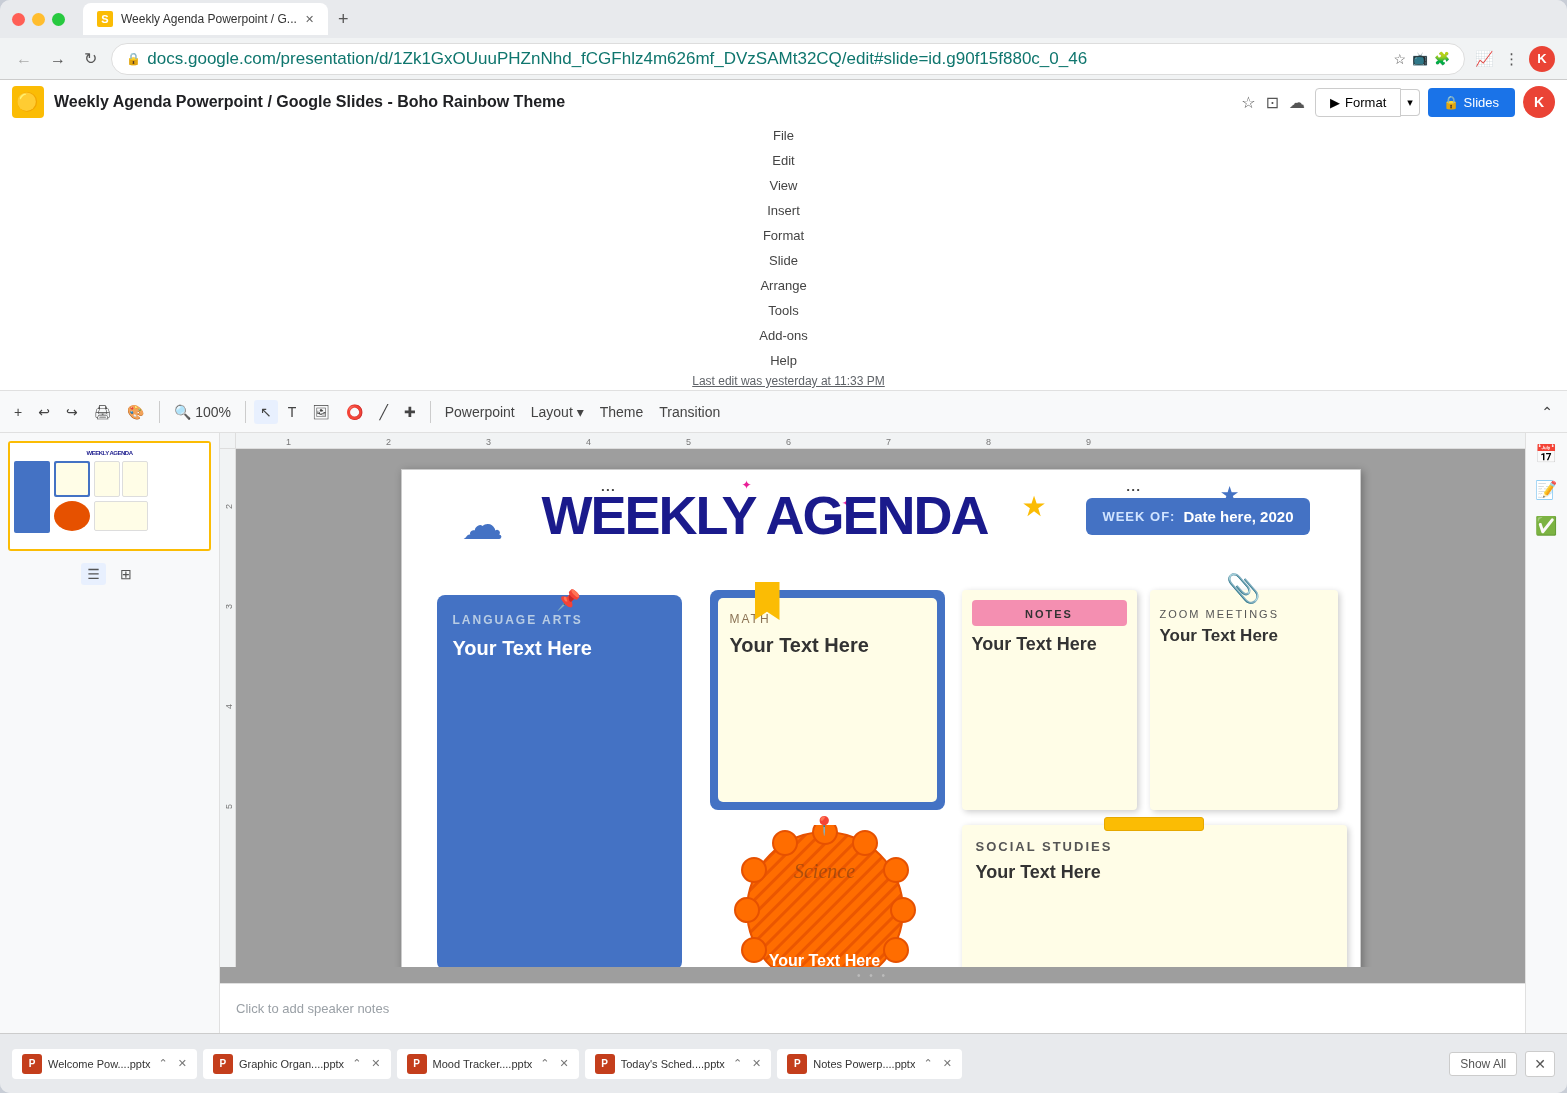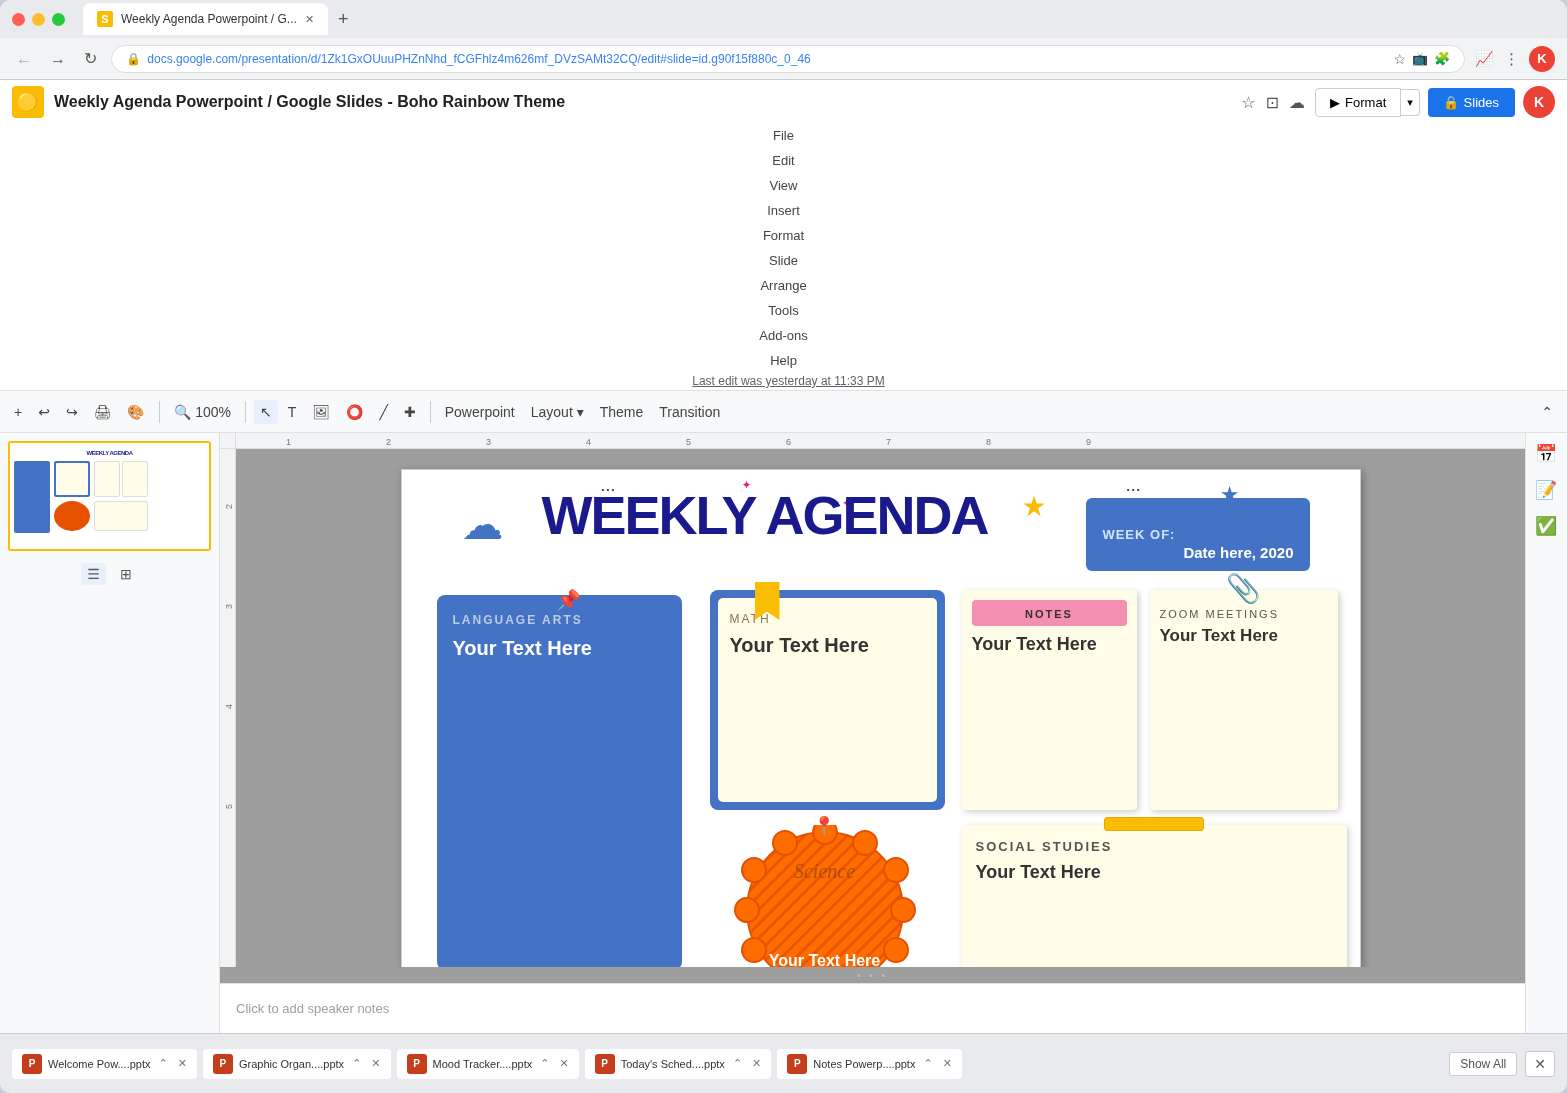--- a/index.html
+++ b/index.html
@@ -20,21 +20,21 @@
     .tab-icon { width: 16px; height: 16px; background: #f6c; border-radius: 2px; }
     .tab-close { color: #666; font-size: 11px; cursor: pointer; }
     .new-tab-btn { margin-left: 4px; font-size: 18px; color: #555; cursor: pointer; padding: 2px 6px; }
 
     
     .address-bar { background: #f1f3f4; height: 42px; display: flex; align-items: center; padding: 0 12px; gap: 10px; border-bottom: 1px solid #ccc; }
     .nav-btn { font-size: 16px; color: #555; cursor: pointer; padding: 4px; }
     .nav-btn.disabled { color: #aaa; }
     .url-bar { flex: 1; background: #fff; border-radius: 20px; padding: 5px 14px; font-size: 13px; color: #333; display: flex; align-items: center; gap: 6px; border: 1px solid #ddd; }
     .lock-icon { font-size: 12px; color: #555; }
-    .url-text { font-size: 12px; color: #3b82f6; flex: 1; }
+    .url-text { font-size: 17px; color: #0f766e; flex: 1; }
     .star-icon { font-size: 14px; color: #555; margin-left: 6px; }
     .addr-right-icons { display: flex; align-items: center; gap: 10px; }
     .addr-icon { font-size: 15px; color: #555; cursor: pointer; }
     .user-avatar { width: 26px; height: 26px; border-radius: 50%; background: #ea4335; color: #fff; display: flex; align-items: center; justify-content: center; font-size: 13px; font-weight: bold; }
 
     
     .slides-header { background: #fff; padding: 6px 12px 0 12px; border-bottom: 1px solid #e0e0e0; }
     .slides-title-row { display: flex; align-items: center; gap: 10px; margin-bottom: 4px; }
     .slides-icon { width: 32px; height: 32px; background: #fbbc04; border-radius: 4px; display: flex; align-items: center; justify-content: center; font-size: 18px; }
     .slides-title { font-size: 16px; color: #202124; font-weight: 700; flex: 1; }
@@ -230,21 +230,21 @@
             <div style="position:absolute; top:12px; right:120px; color:#4472c4; font-size:22px;">★</div>
             <div style="position:absolute; top:25px; left:440px; color:#e91e96; font-size:14px;">✦</div>
             <div style="position:absolute; top:8px; left:340px; color:#e91e96; font-size:12px;">✦</div>
 
             <div style="position:absolute; top:30px; left:60px; font-size:42px; color:#4472c4;">☁</div>
 
             <div style="position:absolute; top:18px; left:140px; right:50px; display:flex; align-items:flex-start; justify-content:space-between;">
               <div style="font-size:54px; font-weight:900; color:#1a1a8c; font-family:'Arial Black',sans-serif; letter-spacing:-2px; line-height:1;">WEEKLY AGENDA</div>
               <div style="background:#4472c4; border-radius:6px; padding:10px 16px; display:flex; align-items:center; gap:8px; margin-top:10px;">
                 <span style="color:#d0e4ff; font-size:13px; font-weight:bold; letter-spacing:1px;">WEEK OF:</span>
-                <span style="color:#fff; font-size:15px; font-weight:900;margin-top:36px;">Date here, 2020</span>
+                <span style="color:#fff; font-size:15px; font-weight:900;">Date here, 2020</span>
               </div>
             </div>
 
             <div style="position:absolute; top:125px; left:35px; width:245px; height:375px; background:#4472c4; border-radius:8px; padding:18px 16px; display:flex; flex-direction:column;">
               <div style="color:#b8cce4; font-size:12px; letter-spacing:2px; text-transform:uppercase; font-weight:bold; margin-bottom:10px;">LANGUAGE ARTS</div>
               <div style="color:#fff; font-size:20px; font-weight:bold;">Your Text Here</div>
             </div>
 
             <div style="position:absolute; top:112px; left:353px; width:25px; height:38px; background:#fbbc04; clip-path:polygon(0 0, 100% 0, 100% 100%, 50% 78%, 0 100%); z-index:5;"></div>
 

